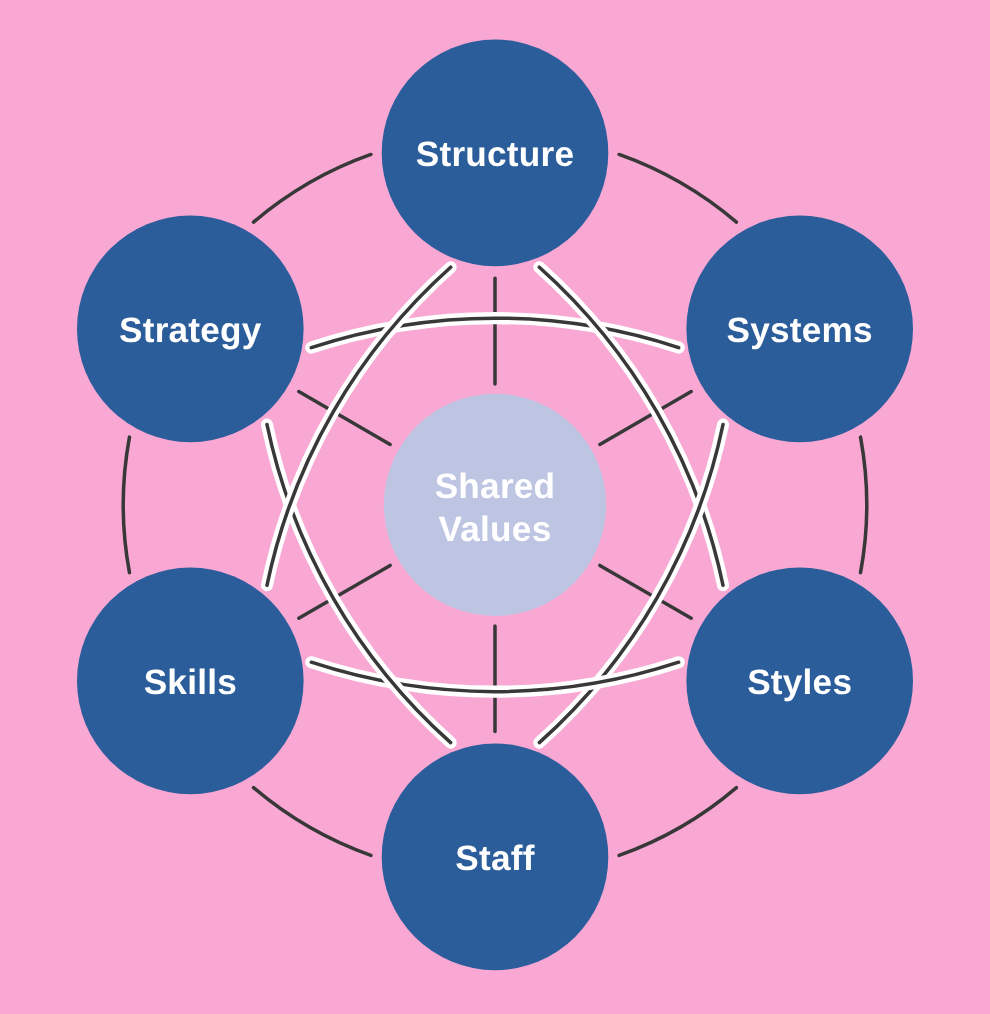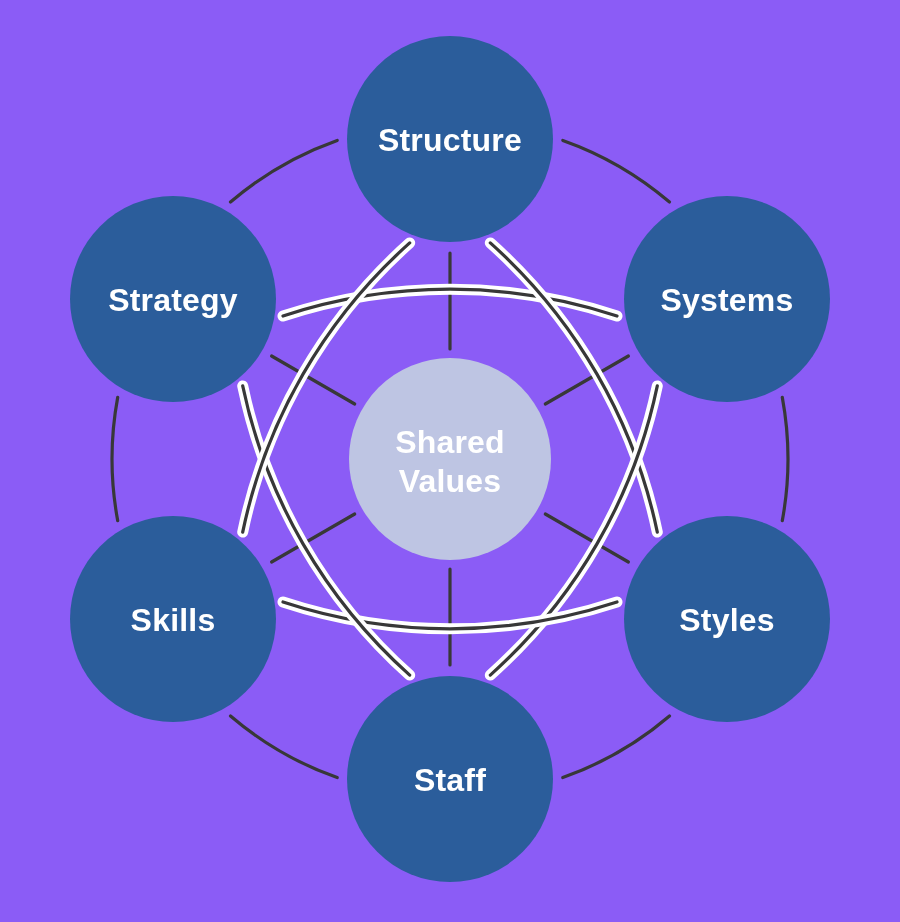--- a/index.html
+++ b/index.html
@@ -1,19 +1,19 @@
 <!DOCTYPE html>
 <html><head>
 <meta charset="utf-8">
 <style>
   html, body { margin: 0; padding: 0; background: #ffffff; }
   .canvas {
     width: 900px;
     height: 922px;
-    background: #8b5cf6;
+    background: #f9a8d4;
     position: relative;
     overflow: hidden;
     font-family: "Liberation Sans", sans-serif;
   }
   svg { display: block; }
   .node-label {
     font-family: "Liberation Sans", "DejaVu Sans", sans-serif;
     font-weight: bold;
     font-size: 32px;
     letter-spacing: 0.2px;

